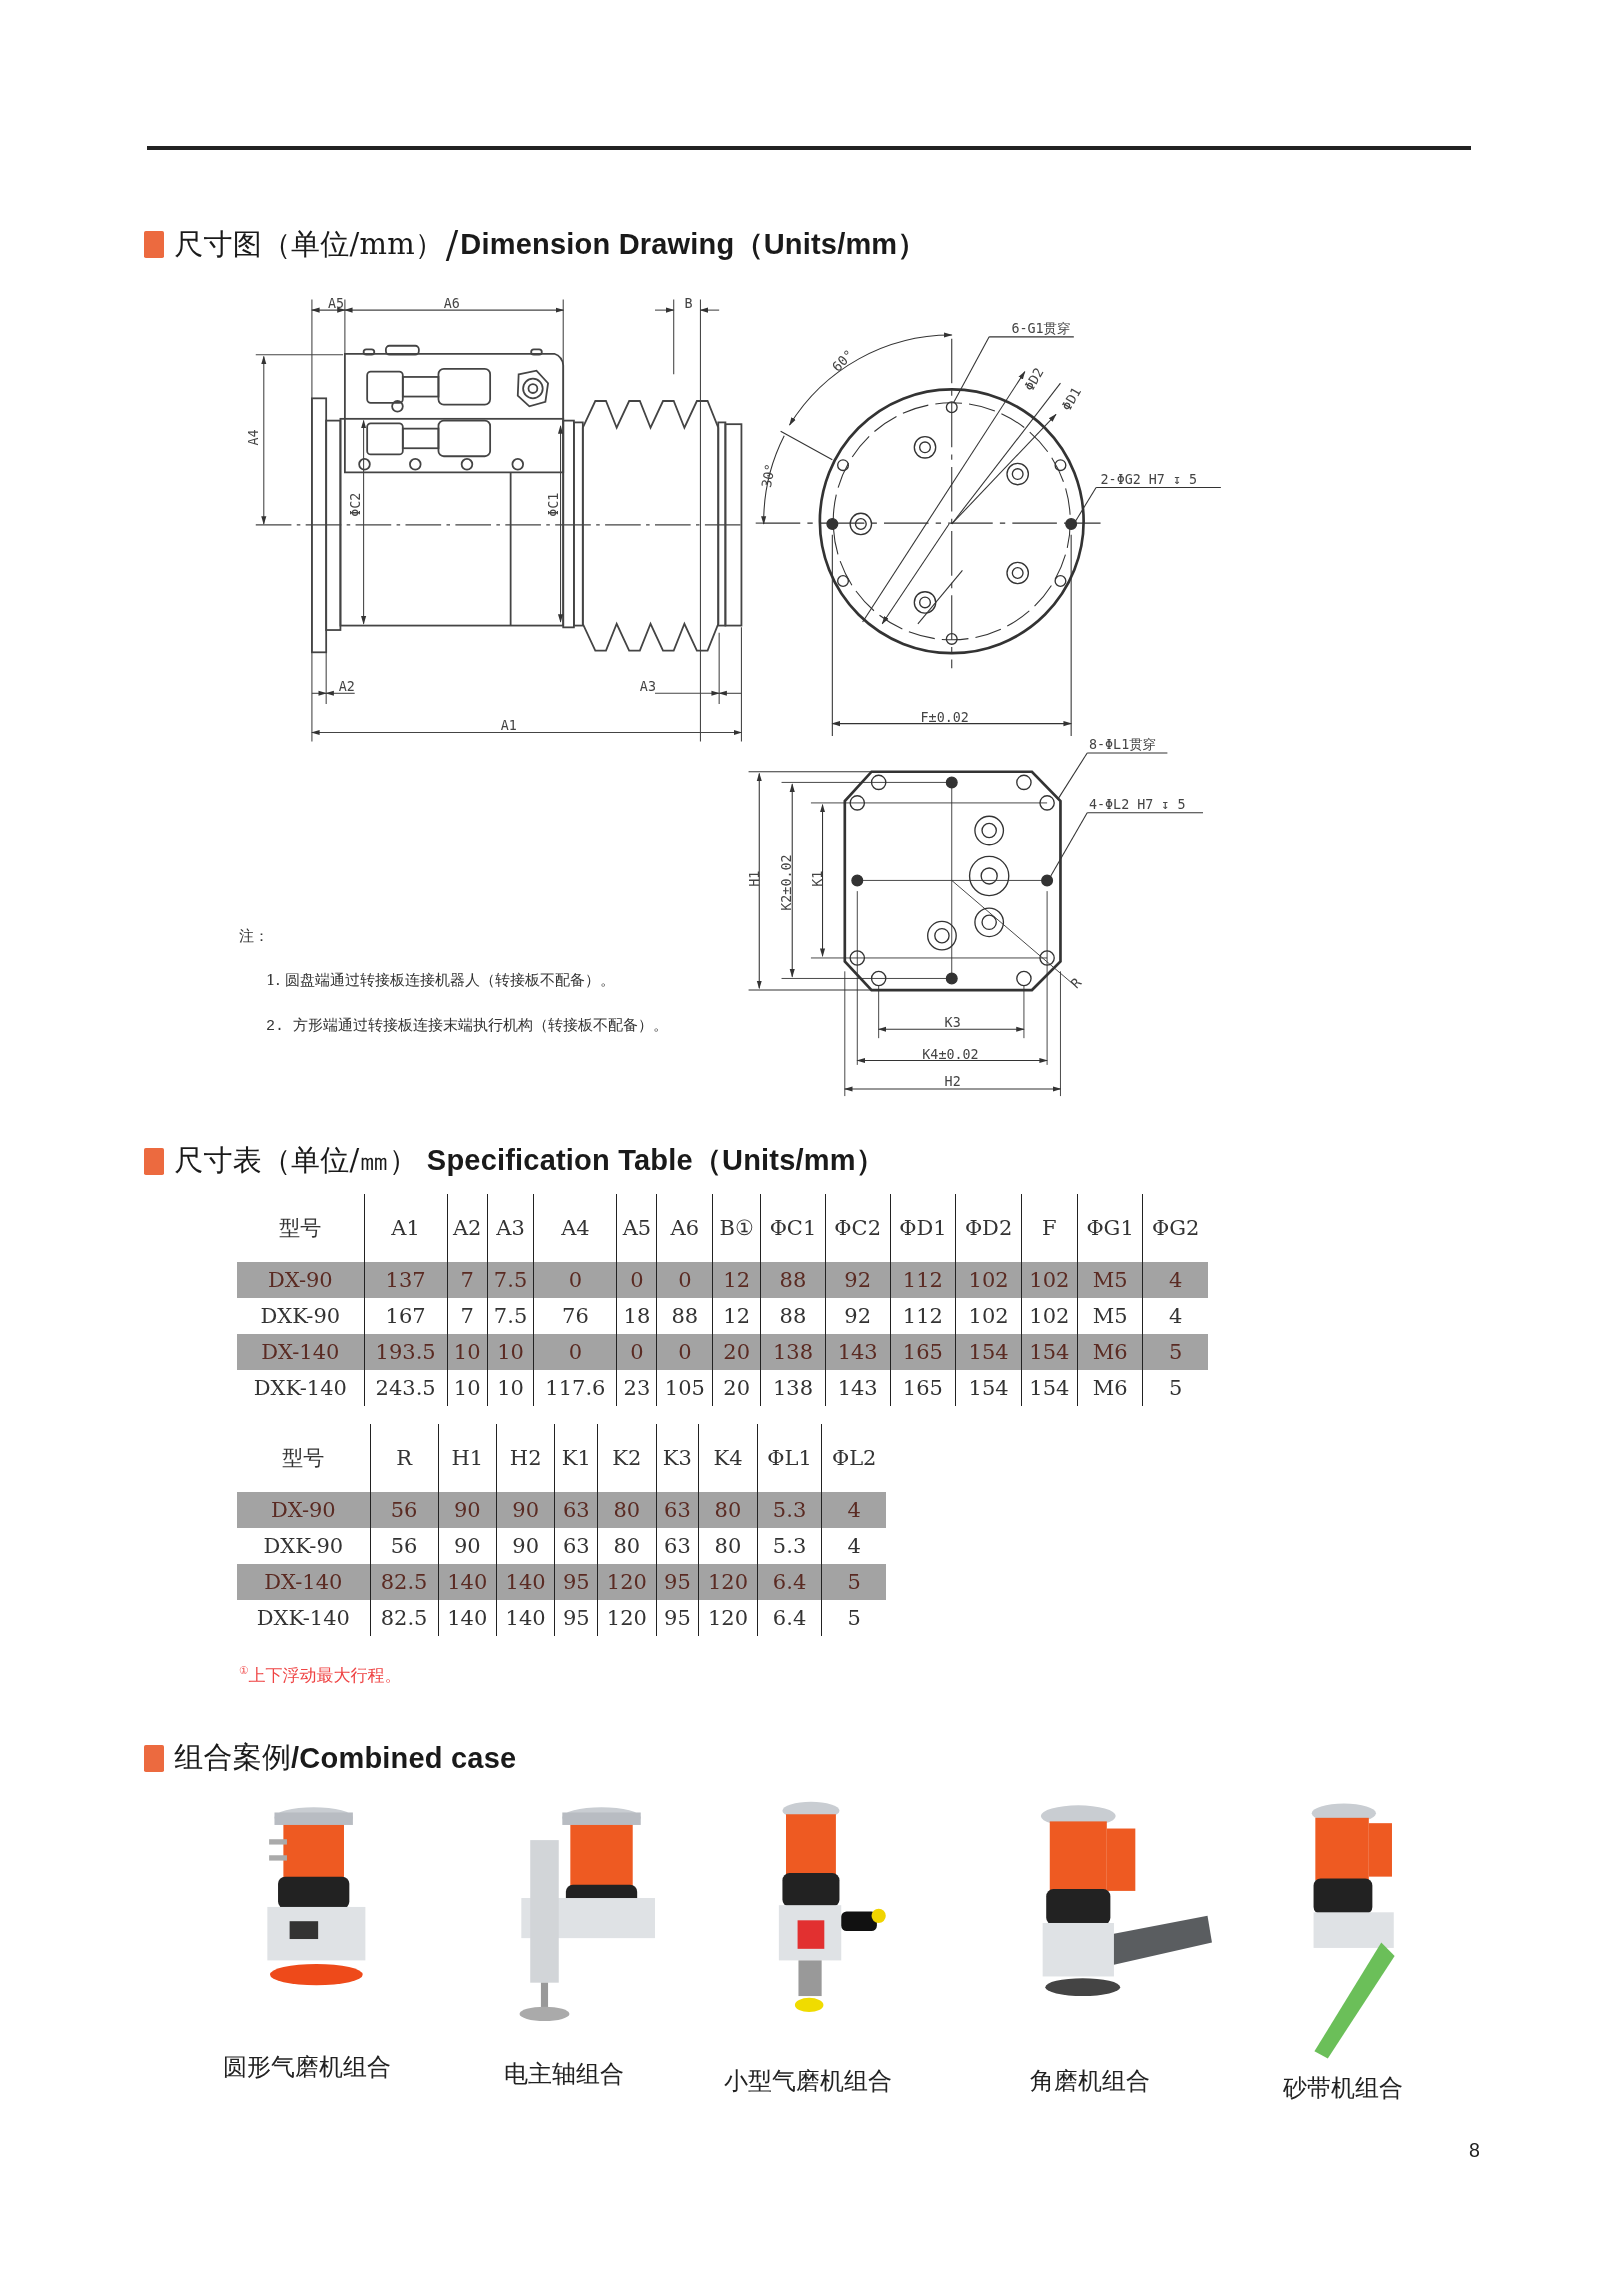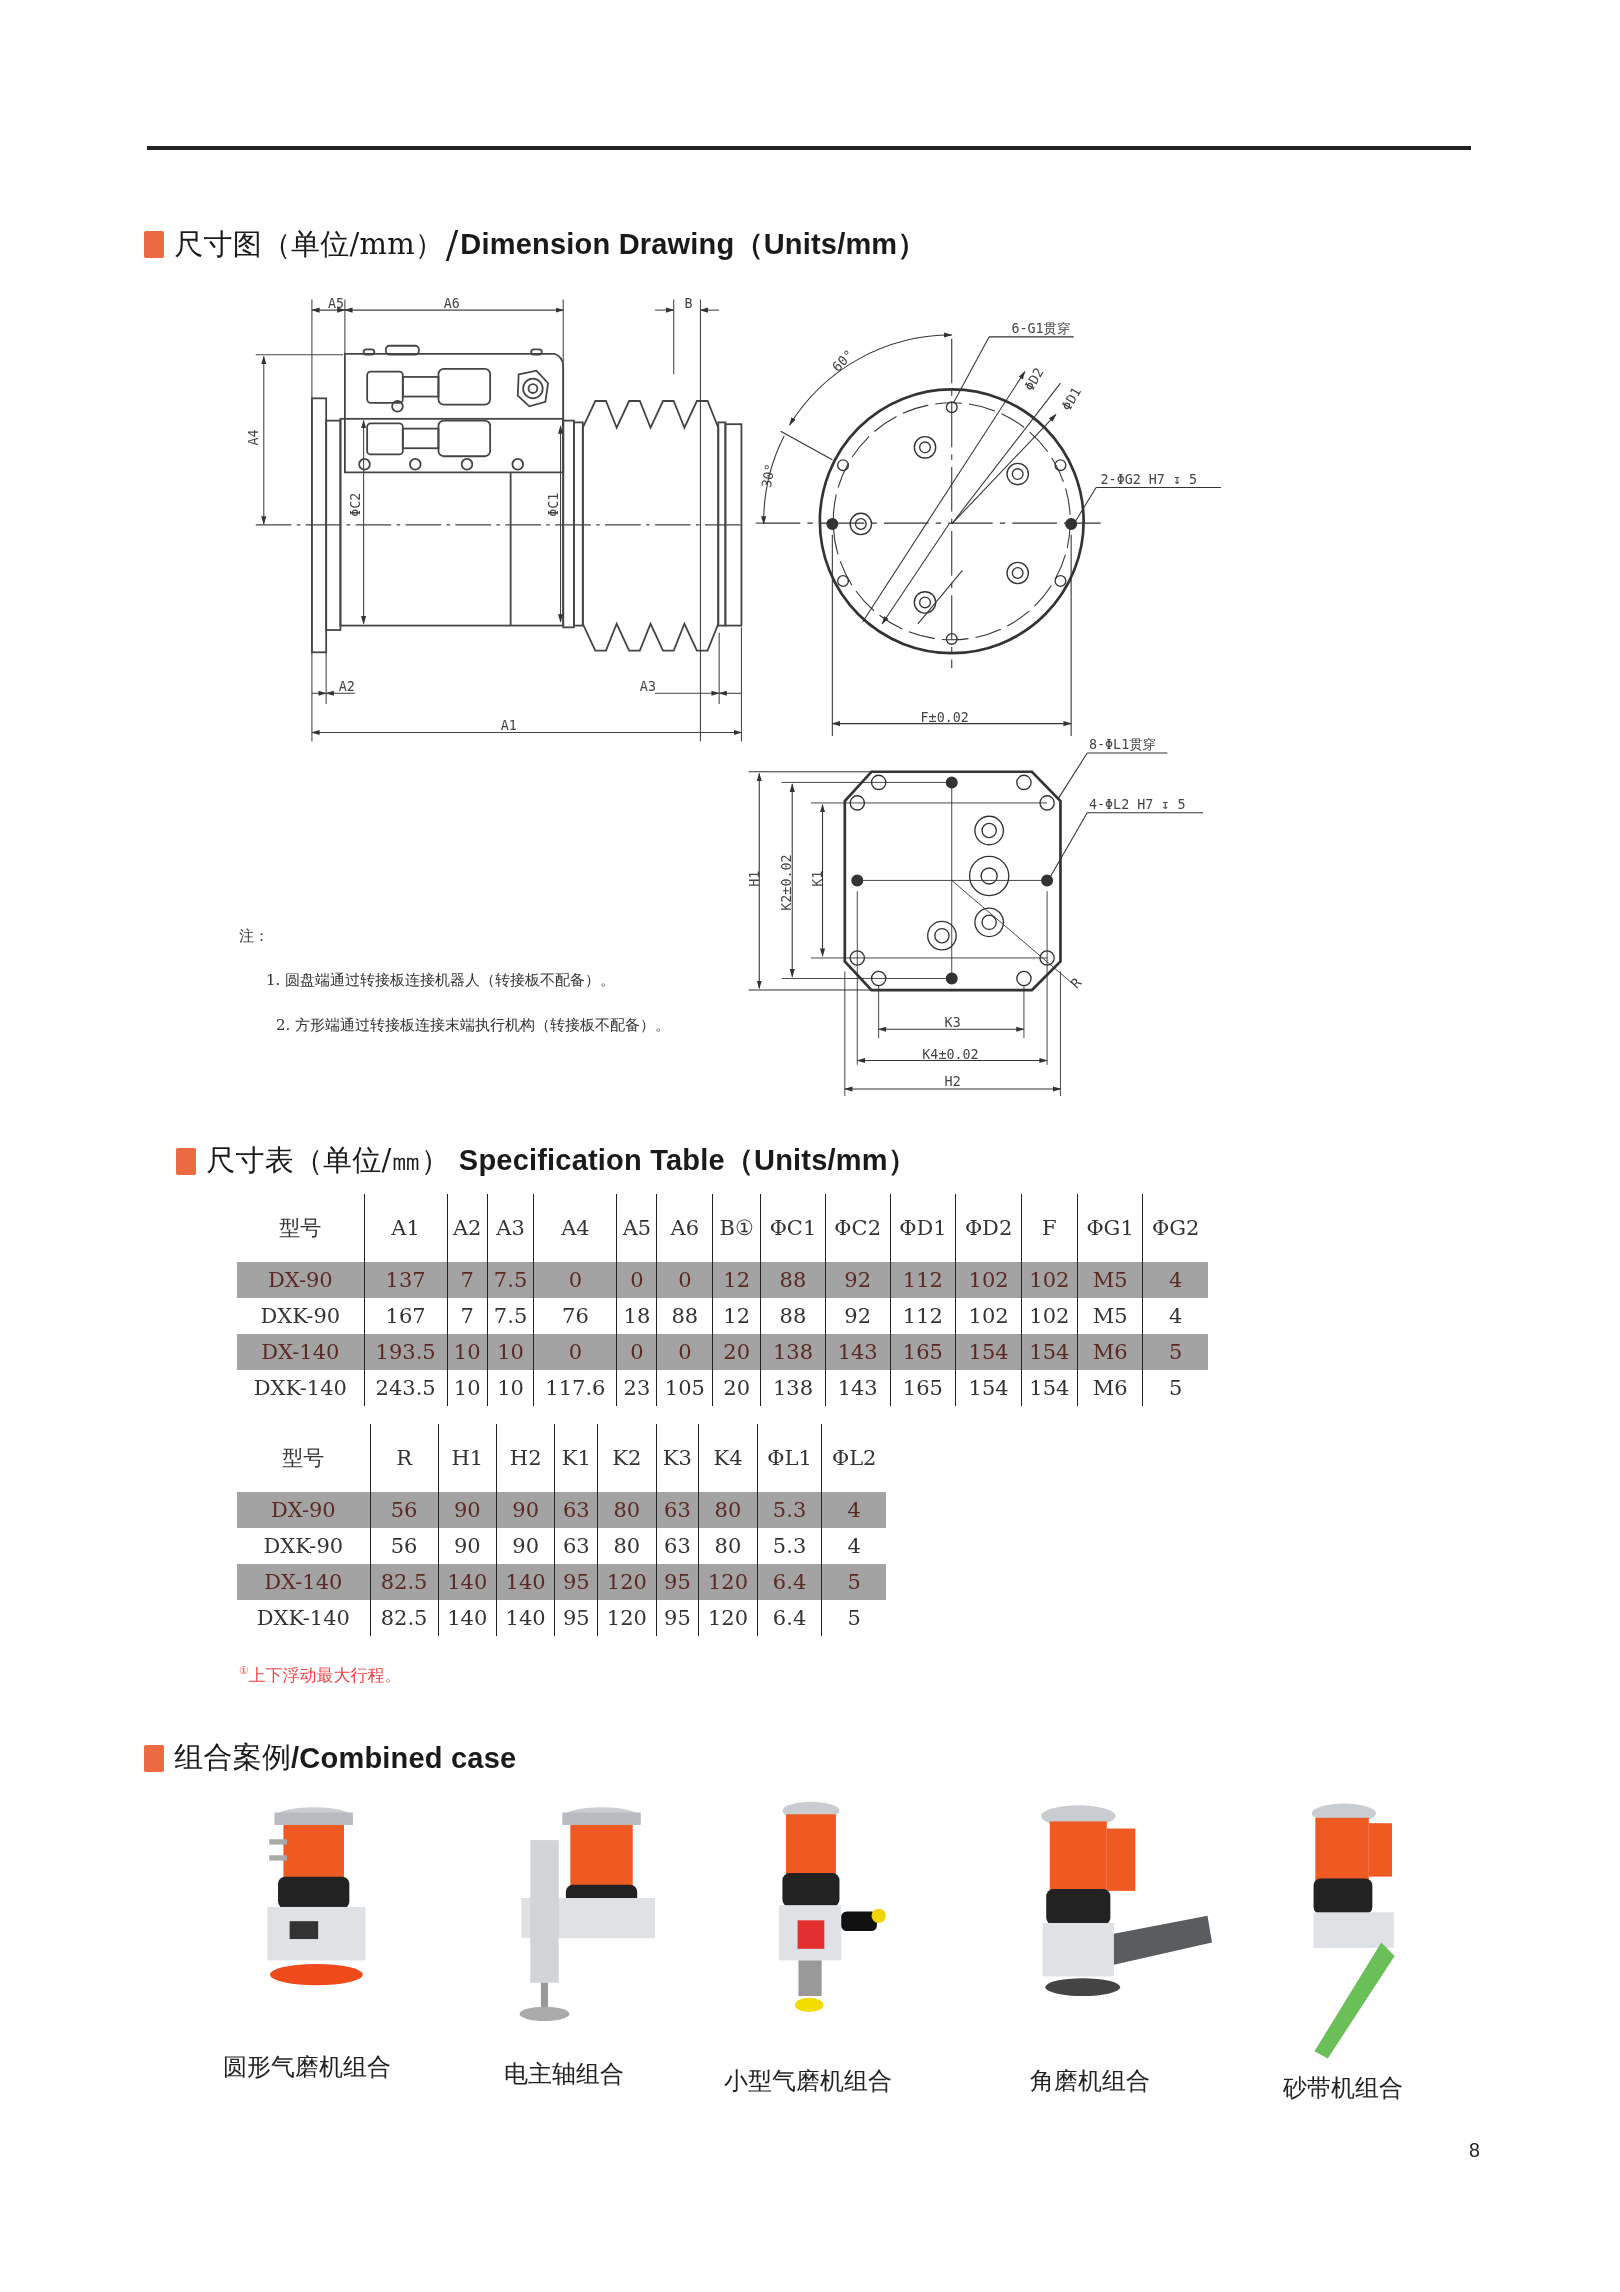--- a/index.html
+++ b/index.html
@@ -221,23 +221,23 @@
     <text x="922" y="995" transform="rotate(-90 922 995)">K1</text>
     <text x="1060" y="1153">K3</text>
     <text x="1035" y="1188">K4±0.02</text>
     <text x="1060" y="1219">H2</text>
     <text x="1208" y="1110" transform="rotate(-45 1208 1110)">R</text>
   </g>
 </svg>
 
 <div class="note" style="left:239px;top:927px;">注：</div>
 <div class="note" style="left:266px;top:971px;">1. 圆盘端通过转接板连接机器人（转接板不配备）。</div>
-<div class="note" style="left:276px;top:1016px;">2. 方形端通过转接板连接末端执行机构（转接板不配备）。</div>
-
-<div class="section-title" style="top:1141px;margin-left:32px;">
+<div class="note" style="left:266px;top:1016px;font-family:Liberation Mono, monospace;">2. 方形端通过转接板连接末端执行机构（转接板不配备）。</div>
+
+<div class="section-title" style="top:1141px;">
   <span class="mark"></span>
   <span class="zh" style="margin-right:9px;">尺寸表（单位/㎜）</span>
   <span class="en">Specification Table（Units/mm）</span>
 </div>
 
 <table class="spec" style="left:237px;top:1194px;width:971px;">
   <tbody>
       <tr>
     <th>型号</th>
     <th>A1</th>

